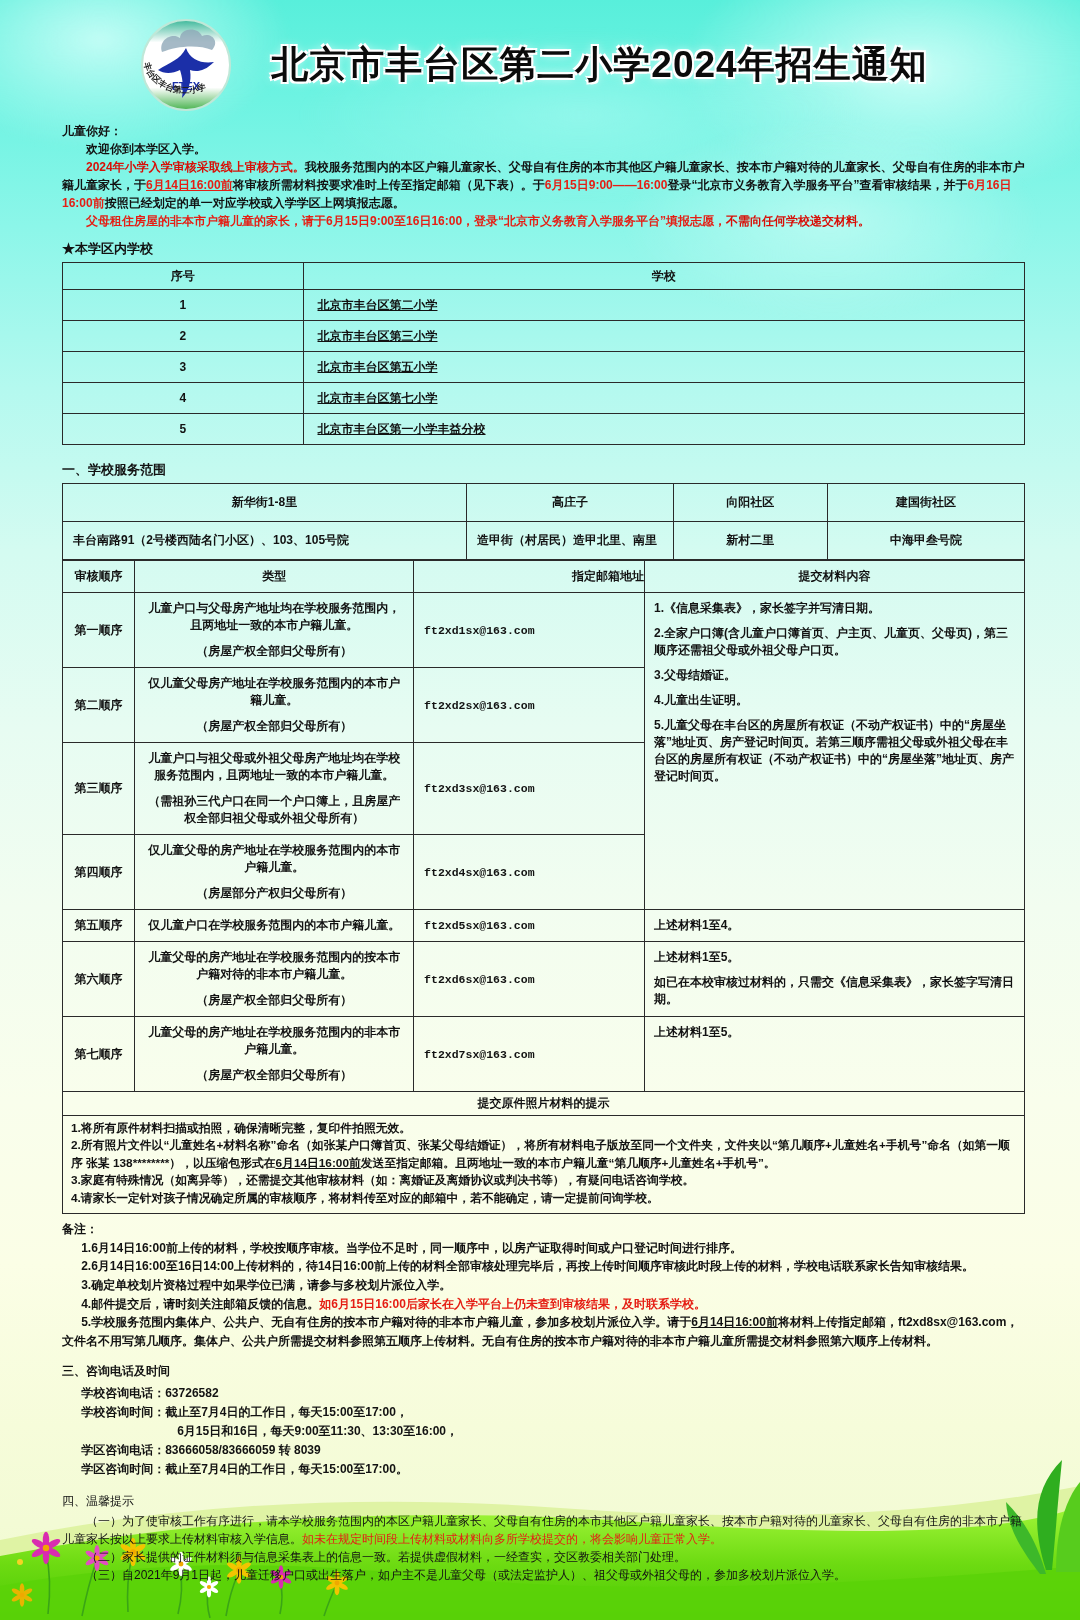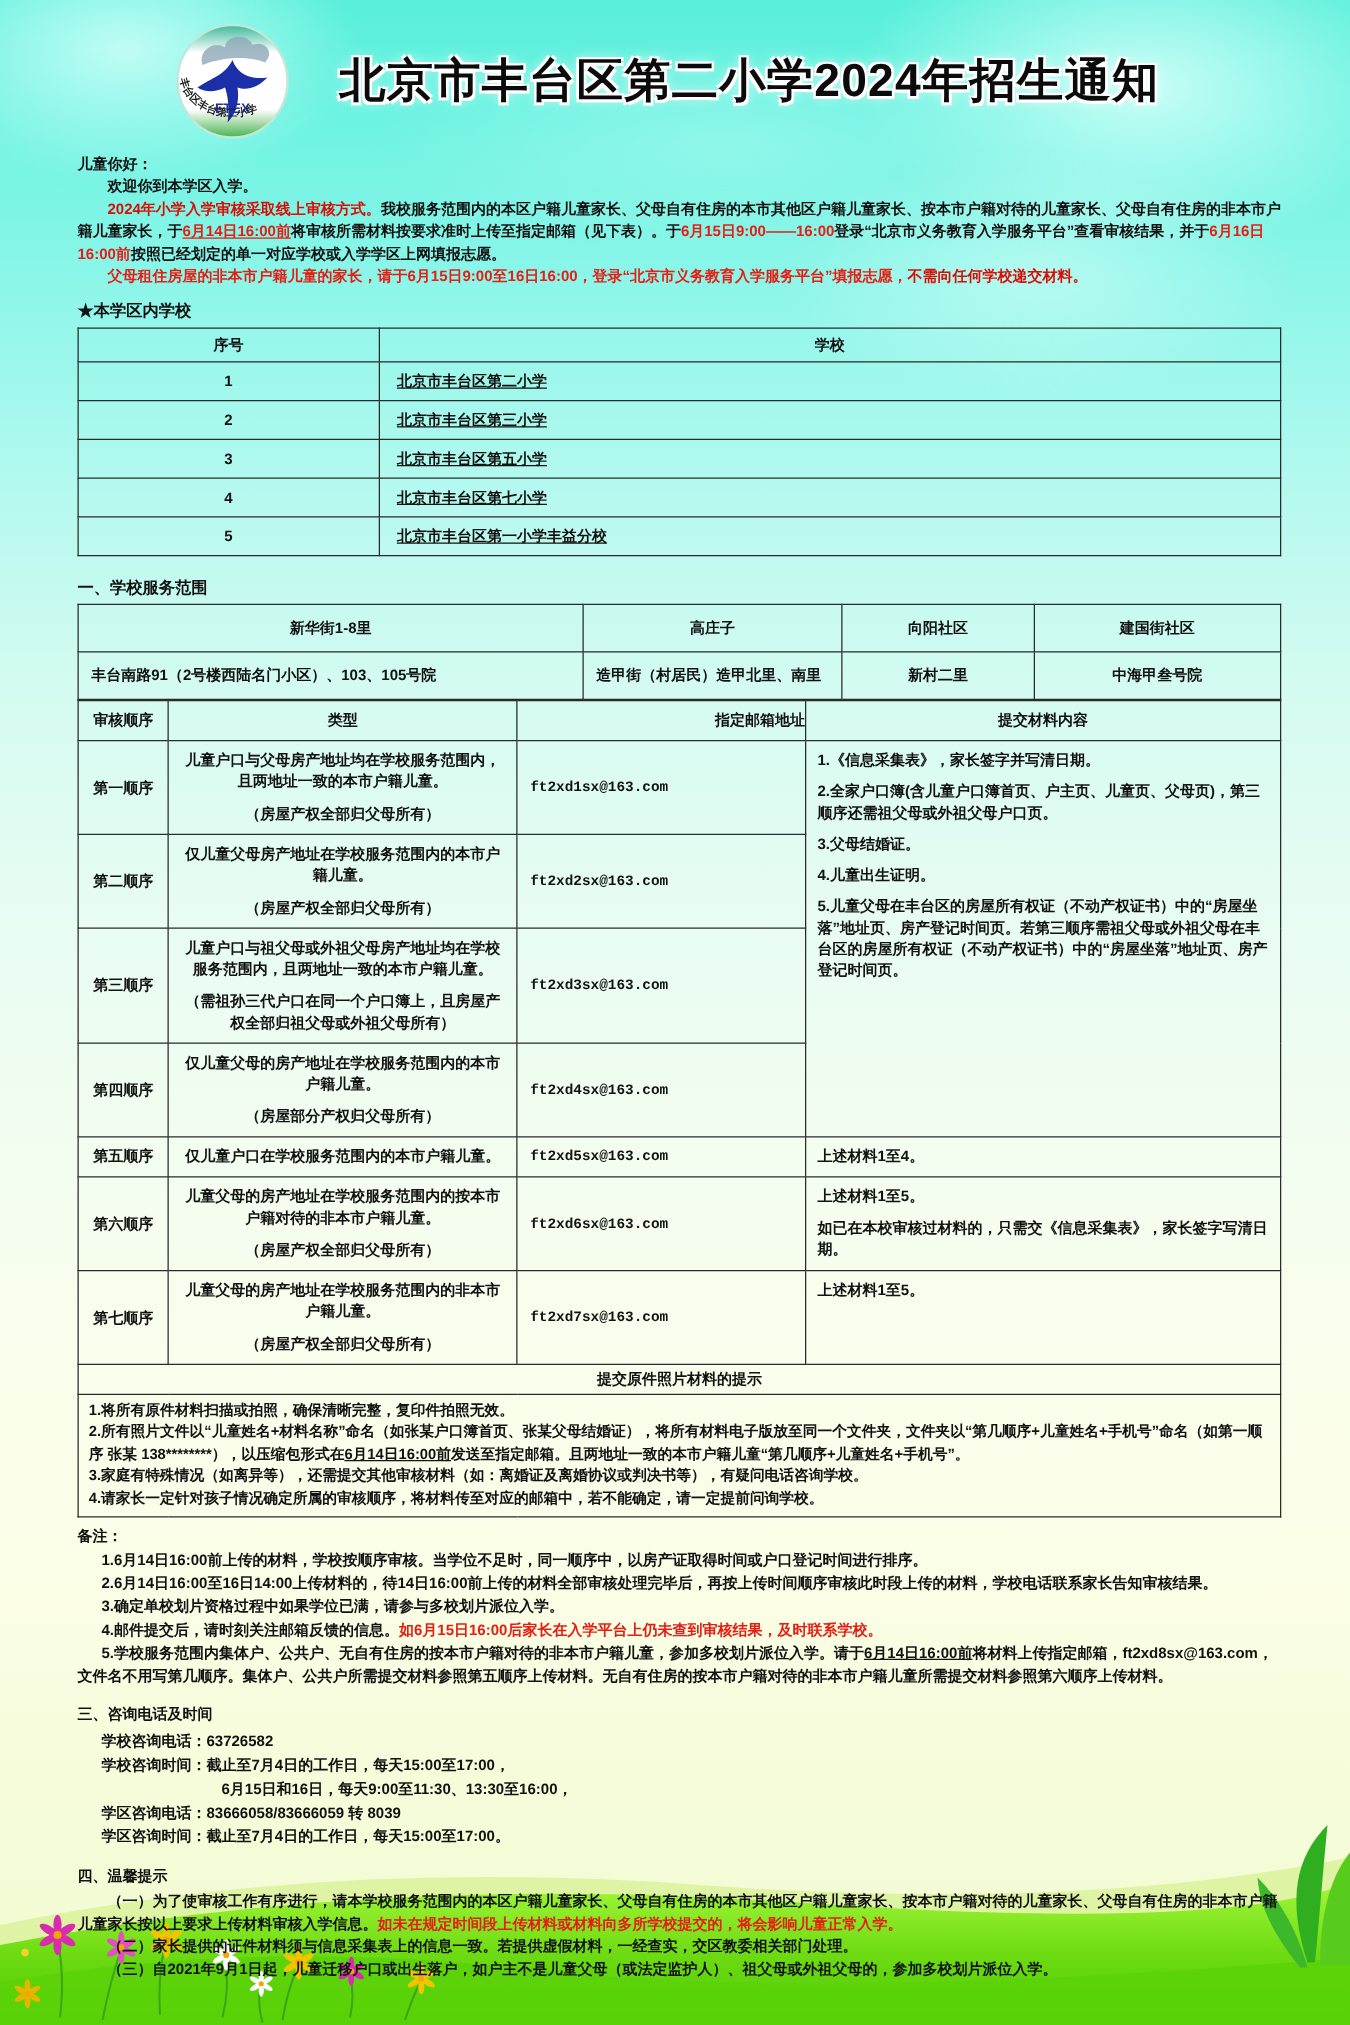--- a/index.html
+++ b/index.html
@@ -62,21 +62,21 @@
 
   
   .remarks { margin-top:6px; }
   .remarks p { font-size:12px; font-weight:700; line-height:1.55; }
   .remarks .item { text-indent:1.6em; }
   .contact { margin-top:12px; }
   .contact p { font-size:12px; font-weight:700; line-height:1.6; }
   .contact .ind { text-indent:1.6em; }
   .contact .ind2 { padding-left:9.6em; }
   .warm { margin-top:12px; }
-  .warm p { font-size:12px; font-weight:700; line-height:1.52; }
+  .warm p { font-size:12px; font-weight:400; line-height:1.52; }
   .warm .item { text-indent:2em; }
 
   .decor { position:absolute; left:0; bottom:0; width:1080px; height:230px; z-index:1; }
   .z-top { z-index:4; }
 </style>
 </head>
 <body>
 
 <div class="page">
   <div class="cloud c1"></div>

